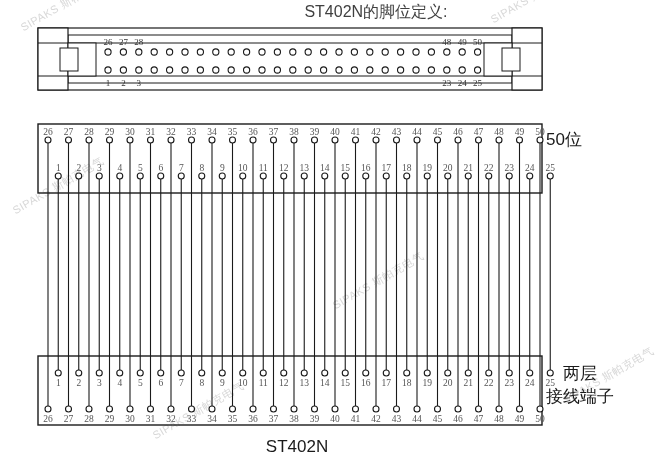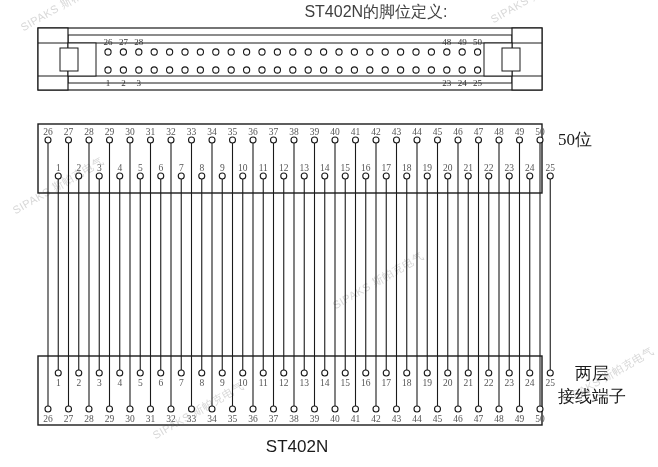--- a/index.html
+++ b/index.html
@@ -55,22 +55,21 @@
     font-family: "Liberation Sans", sans-serif;
   }
 
   
   .side-label {
     position: absolute;
     font-size: 17px;
     line-height: 23px;
     color: #1a1a1a;
     white-space: nowrap;
-    font-family: Liberation Serif, serif;
-    margin-left: 12px;
+    font-family: Liberation Sans, sans-serif;
   }
   #mil-label { left: 546px; top: 128px; }
   #term-label { left: 546px; top: 362px; text-align: center; }
 
   
   #diagram {
     position: absolute;
     left: 0;
     top: 0;
   }

